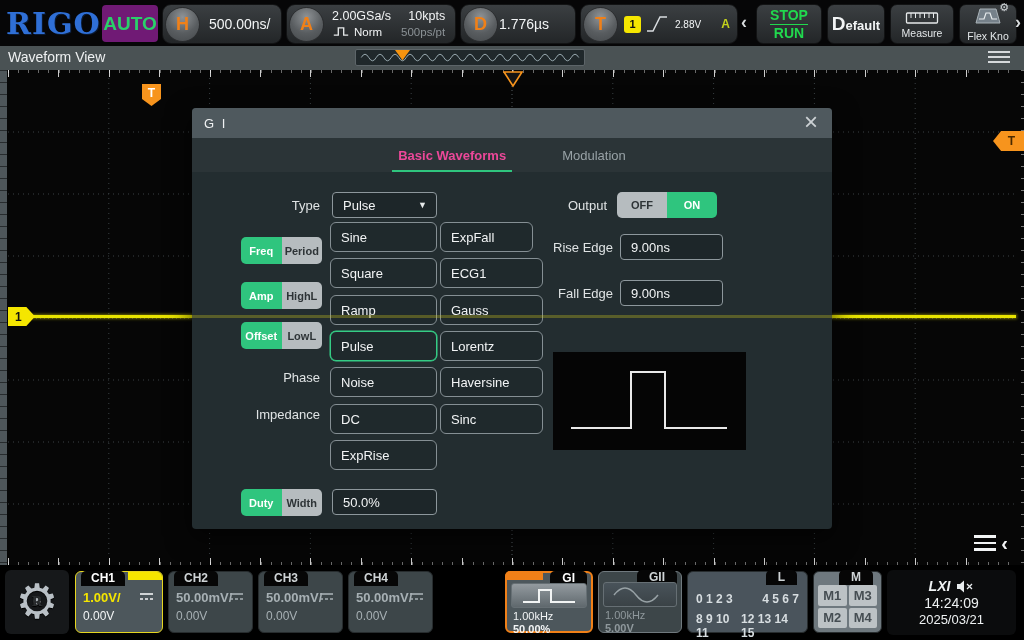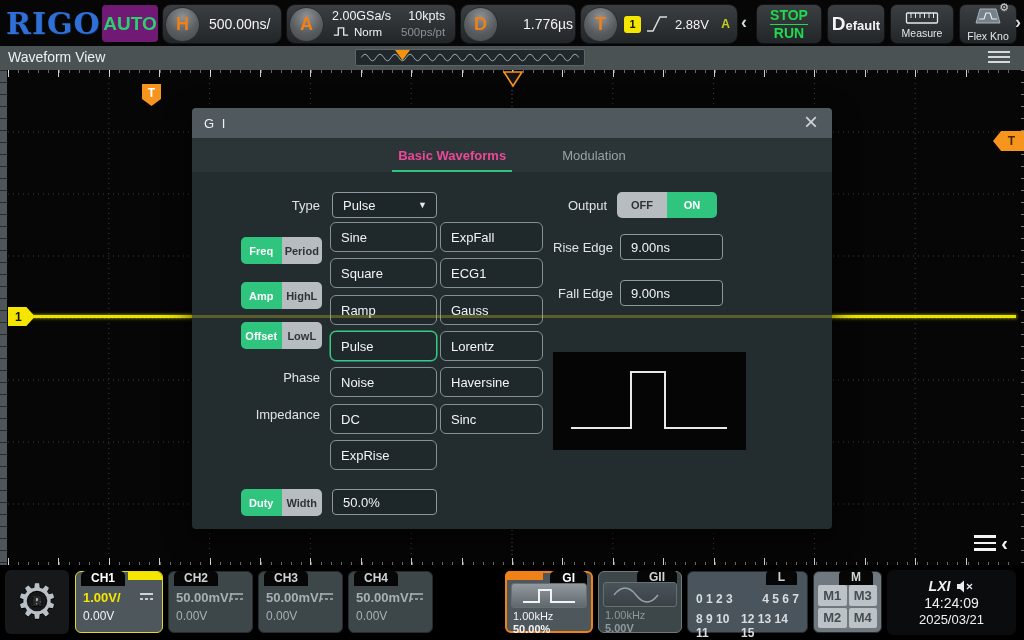--- a/index.html
+++ b/index.html
@@ -180,30 +180,30 @@
         </div>
         <div class="acq-col right">
           <span class="r1">10kpts</span>
           <span class="r2">500ps/pt</span>
         </div>
       </div>
     </div>
 
     <div class="pill" style="left:460px; width:116px;">
       <div class="keycap">D</div>
-      <div class="val" style="margin-left:25px;">1.776µs</div>
+      <div class="val" style="margin-left:1px;">1.776µs</div>
     </div>
 
     <div class="pill" style="left:580px; width:158px;">
       <div class="keycap">T</div>
       <div class="src-badge">1</div>
       <svg width="24" height="24" viewBox="0 0 24 24" style="margin-left:4px;">
         <path d="M2 19 H8 L15 5 H22" fill="none" stroke="#d9dde0" stroke-width="1.5"></path>
       </svg>
-      <div class="val" style="margin-left:6px; font-size:13px;">2.88V</div>
+      <div class="val" style="margin-left:6px; font-size:10px;">2.88V</div>
       <div style="margin-left:auto; margin-right:7px; color:#c3d21c; font-size:12px; font-weight:bold;">A</div>
     </div>
 
     <div class="nav-ar" style="left:741px;">‹</div>
 
     <div class="tb-btn stoprun" style="left:756px; width:66px;">
       <span class="l first">STOP</span>
       <span class="l">RUN</span>
     </div>
 
@@ -335,21 +335,21 @@
     <div class="fld-label" style="left:28px; top:299px; width:100px;">Impedance</div>
 
     <div class="wfbtn" style="left:138px; top:114px; width:107px;">Sine</div>
     <div class="wfbtn" style="left:138px; top:150px; width:107px;">Square</div>
     <div class="wfbtn" style="left:138px; top:187px; width:107px;">Ramp</div>
     <div class="wfbtn sel" style="left:138px; top:223px; width:107px;">Pulse</div>
     <div class="wfbtn" style="left:138px; top:259px; width:107px;">Noise</div>
     <div class="wfbtn" style="left:138px; top:296px; width:107px;">DC</div>
     <div class="wfbtn" style="left:138px; top:332px; width:107px;">ExpRise</div>
 
-    <div class="wfbtn" style="left:248px; top:114px; width:103px;">ExpFall</div>
+    <div class="wfbtn" style="left:248px; top:114px; width:93px;">ExpFall</div>
     <div class="wfbtn" style="left:248px; top:150px; width:103px;">ECG1</div>
     <div class="wfbtn" style="left:248px; top:187px; width:103px;">Gauss</div>
     <div class="wfbtn" style="left:248px; top:223px; width:103px;">Lorentz</div>
     <div class="wfbtn" style="left:248px; top:259px; width:103px;">Haversine</div>
     <div class="wfbtn" style="left:248px; top:296px; width:103px;">Sinc</div>
 
     <div class="fld-label" style="left:321px; top:132px; width:100px;">Rise Edge</div>
     <div class="fld" style="left:428px; top:126px; width:103px;">9.00ns</div>
     <div class="fld-label" style="left:321px; top:178px; width:100px;">Fall Edge</div>
     <div class="fld" style="left:428px; top:172px; width:103px;">9.00ns</div>

